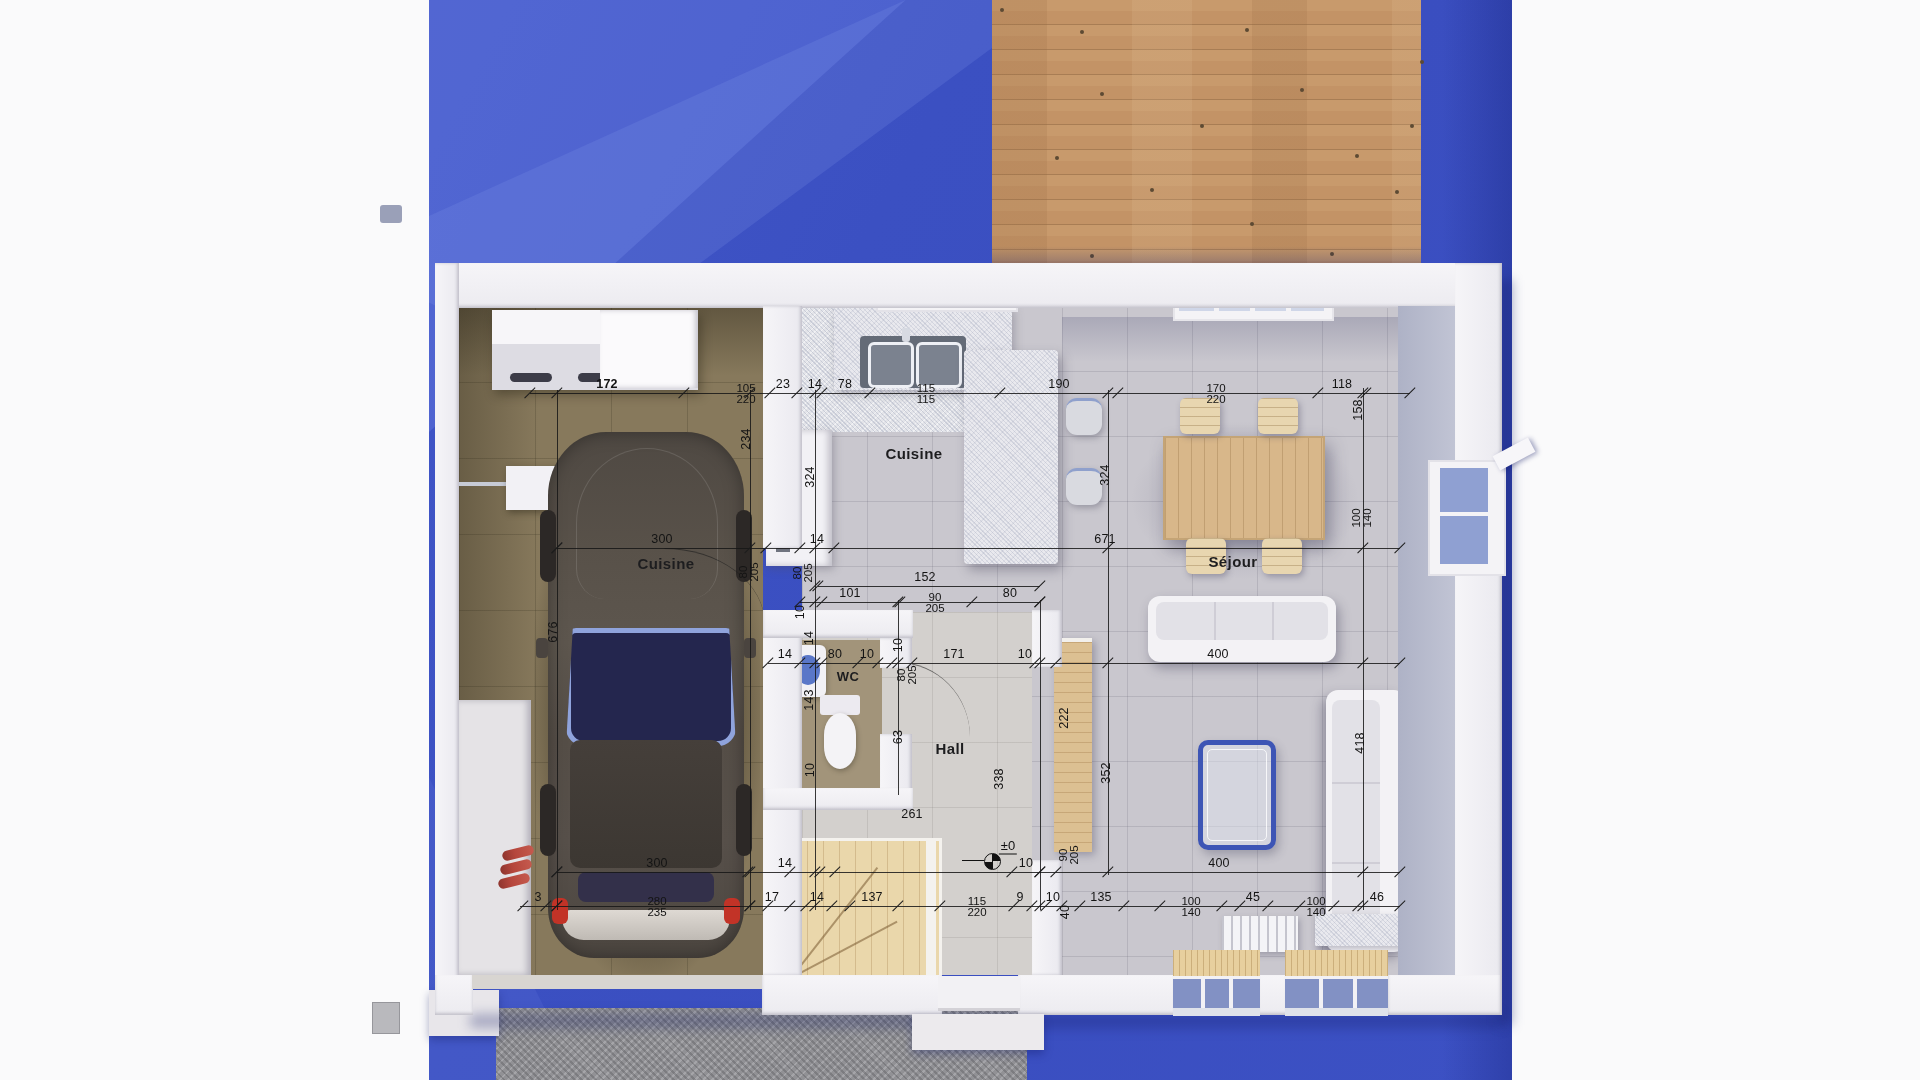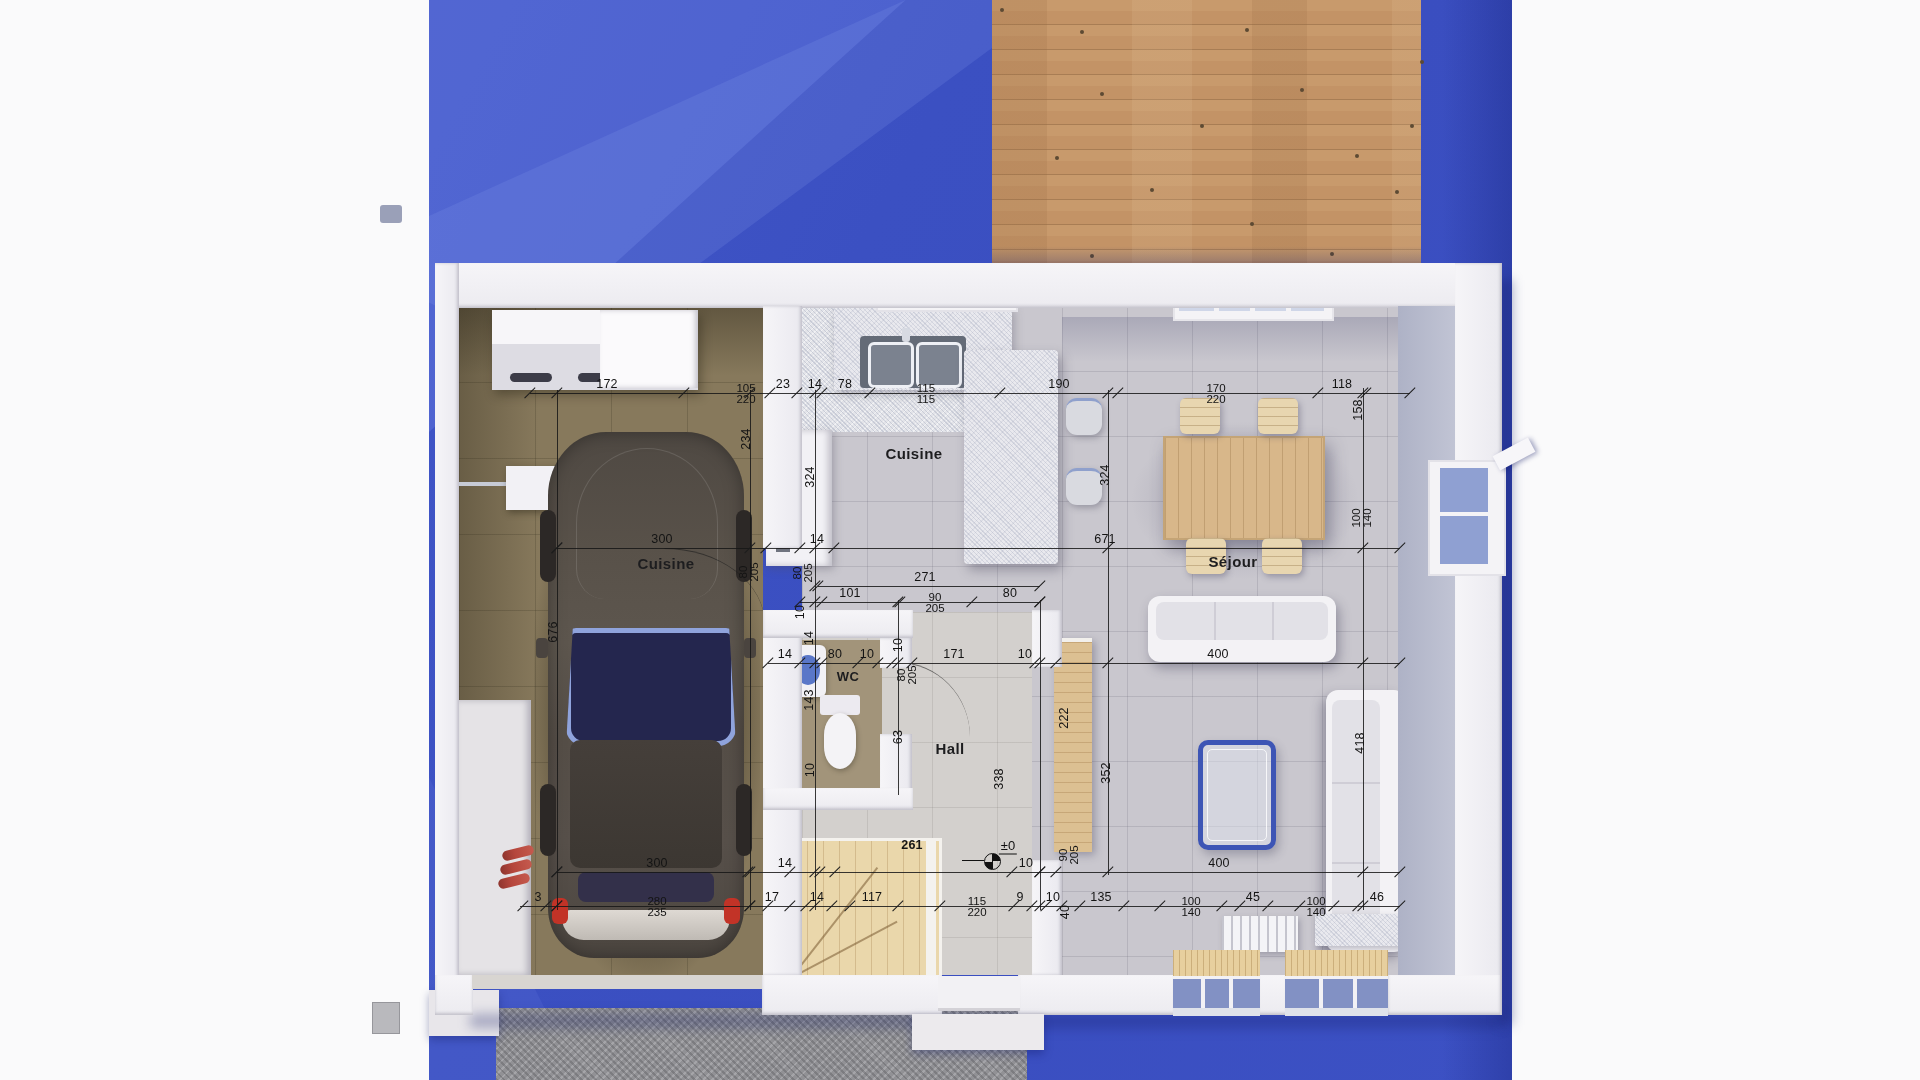--- a/index.html
+++ b/index.html
@@ -338,21 +338,21 @@
       <div class="dim-tick" style="left: 684px; top: 393px; transform: translate(-50%, -50%) rotate(-45deg);"></div>
       <div class="dim-tick" style="left: 770px; top: 393px; transform: translate(-50%, -50%) rotate(-45deg);"></div>
       <div class="dim-tick" style="left: 797px; top: 393px; transform: translate(-50%, -50%) rotate(-45deg);"></div>
       <div class="dim-tick" style="left: 822px; top: 393px; transform: translate(-50%, -50%) rotate(-45deg);"></div>
       <div class="dim-tick" style="left: 870px; top: 393px; transform: translate(-50%, -50%) rotate(-45deg);"></div>
       <div class="dim-tick" style="left: 1000px; top: 393px; transform: translate(-50%, -50%) rotate(-45deg);"></div>
       <div class="dim-tick" style="left: 1118px; top: 393px; transform: translate(-50%, -50%) rotate(-45deg);"></div>
       <div class="dim-tick" style="left: 1318px; top: 393px; transform: translate(-50%, -50%) rotate(-45deg);"></div>
       <div class="dim-tick" style="left: 1366px; top: 393px; transform: translate(-50%, -50%) rotate(-45deg);"></div>
       <div class="dim-tick" style="left: 1410px; top: 393px; transform: translate(-50%, -50%) rotate(-45deg);"></div>
-      <div class="dim-label" style="left: 607px; top: 391px;">172</div>
+      <div class="dim-label" style="left: 607px; top: 391px; font-weight: bold;">172</div>
       <div class="dim-stack" style="left: 746px; top: 393px;">
         <div>105</div>
         <div>220</div>
       </div>
       <div class="dim-label" style="left: 783px; top: 391px;">23</div>
       <div class="dim-label" style="left: 815px; top: 391px;">14</div>
       <div class="dim-label" style="left: 845px; top: 391px;">78</div>
       <div class="dim-stack" style="left: 926px; top: 393px;">
         <div>115</div>
         <div>115</div>
@@ -368,21 +368,21 @@
       <div class="dim-tick" style="left: 766px; top: 548px; transform: translate(-50%, -50%) rotate(-45deg);"></div>
       <div class="dim-tick" style="left: 800px; top: 548px; transform: translate(-50%, -50%) rotate(-45deg);"></div>
       <div class="dim-tick" style="left: 834px; top: 548px; transform: translate(-50%, -50%) rotate(-45deg);"></div>
       <div class="dim-tick" style="left: 1400px; top: 548px; transform: translate(-50%, -50%) rotate(-45deg);"></div>
       <div class="dim-label" style="left: 662px; top: 546px;">300</div>
       <div class="dim-label" style="left: 817px; top: 546px;">14</div>
       <div class="dim-label" style="left: 1105px; top: 546px;">671</div>
       <div class="dim-line-h" style="left: 818px; top: 586px; width: 222px;"></div>
       <div class="dim-tick" style="left: 818px; top: 586px; transform: translate(-50%, -50%) rotate(-45deg);"></div>
       <div class="dim-tick" style="left: 1040px; top: 586px; transform: translate(-50%, -50%) rotate(-45deg);"></div>
-      <div class="dim-label" style="left: 925px; top: 584px;">271</div>
+      <div class="dim-label" style="left: 925px; top: 584px;">152</div>
       <div class="dim-line-h" style="left: 800px; top: 602px; width: 240px;"></div>
       <div class="dim-tick" style="left: 800px; top: 602px; transform: translate(-50%, -50%) rotate(-45deg);"></div>
       <div class="dim-tick" style="left: 822px; top: 602px; transform: translate(-50%, -50%) rotate(-45deg);"></div>
       <div class="dim-tick" style="left: 900px; top: 602px; transform: translate(-50%, -50%) rotate(-45deg);"></div>
       <div class="dim-tick" style="left: 972px; top: 602px; transform: translate(-50%, -50%) rotate(-45deg);"></div>
       <div class="dim-tick" style="left: 1040px; top: 602px; transform: translate(-50%, -50%) rotate(-45deg);"></div>
       <div class="dim-label" style="left: 850px; top: 600px;">101</div>
       <div class="dim-stack" style="left: 935px; top: 602px;">
         <div>90</div>
         <div>205</div>
@@ -410,21 +410,21 @@
       <div class="dim-tick" style="left: 748px; top: 872px; transform: translate(-50%, -50%) rotate(-45deg);"></div>
       <div class="dim-tick" style="left: 790px; top: 872px; transform: translate(-50%, -50%) rotate(-45deg);"></div>
       <div class="dim-tick" style="left: 820px; top: 872px; transform: translate(-50%, -50%) rotate(-45deg);"></div>
       <div class="dim-tick" style="left: 835px; top: 872px; transform: translate(-50%, -50%) rotate(-45deg);"></div>
       <div class="dim-tick" style="left: 1012px; top: 872px; transform: translate(-50%, -50%) rotate(-45deg);"></div>
       <div class="dim-tick" style="left: 1040px; top: 872px; transform: translate(-50%, -50%) rotate(-45deg);"></div>
       <div class="dim-tick" style="left: 1056px; top: 872px; transform: translate(-50%, -50%) rotate(-45deg);"></div>
       <div class="dim-tick" style="left: 1400px; top: 872px; transform: translate(-50%, -50%) rotate(-45deg);"></div>
       <div class="dim-label" style="left: 657px; top: 870px;">300</div>
       <div class="dim-label" style="left: 785px; top: 870px;">14</div>
-      <div class="dim-label" style="left: 912px; top: 852px; font-weight: bold;">261</div>
+      <div class="dim-label" style="left: 912px; top: 821px;">261</div>
       <div class="dim-label" style="left: 1026px; top: 870px;">10</div>
       <div class="dim-label" style="left: 1219px; top: 870px;">400</div>
       <div class="dim-line-h" style="left: 520px; top: 906px; width: 880px;"></div>
       <div class="dim-tick" style="left: 523px; top: 906px; transform: translate(-50%, -50%) rotate(-45deg);"></div>
       <div class="dim-tick" style="left: 546px; top: 906px; transform: translate(-50%, -50%) rotate(-45deg);"></div>
       <div class="dim-tick" style="left: 557px; top: 906px; transform: translate(-50%, -50%) rotate(-45deg);"></div>
       <div class="dim-tick" style="left: 750px; top: 906px; transform: translate(-50%, -50%) rotate(-45deg);"></div>
       <div class="dim-tick" style="left: 768px; top: 906px; transform: translate(-50%, -50%) rotate(-45deg);"></div>
       <div class="dim-tick" style="left: 790px; top: 906px; transform: translate(-50%, -50%) rotate(-45deg);"></div>
       <div class="dim-tick" style="left: 806px; top: 906px; transform: translate(-50%, -50%) rotate(-45deg);"></div>
@@ -446,21 +446,21 @@
       <div class="dim-tick" style="left: 1334px; top: 906px; transform: translate(-50%, -50%) rotate(-45deg);"></div>
       <div class="dim-tick" style="left: 1358px; top: 906px; transform: translate(-50%, -50%) rotate(-45deg);"></div>
       <div class="dim-tick" style="left: 1400px; top: 906px; transform: translate(-50%, -50%) rotate(-45deg);"></div>
       <div class="dim-label" style="left: 538px; top: 904px;">3</div>
       <div class="dim-stack" style="left: 657px; top: 906px;">
         <div>280</div>
         <div>235</div>
       </div>
       <div class="dim-label" style="left: 772px; top: 904px;">17</div>
       <div class="dim-label" style="left: 817px; top: 904px;">14</div>
-      <div class="dim-label" style="left: 872px; top: 904px;">117</div>
+      <div class="dim-label" style="left: 872px; top: 904px;">137</div>
       <div class="dim-stack" style="left: 977px; top: 906px;">
         <div>115</div>
         <div>220</div>
       </div>
       <div class="dim-label" style="left: 1020px; top: 904px;">9</div>
       <div class="dim-label" style="left: 1053px; top: 904px;">10</div>
       <div class="dim-label" style="left: 1101px; top: 904px;">135</div>
       <div class="dim-stack" style="left: 1191px; top: 906px;">
         <div>100</div>
         <div>140</div>

